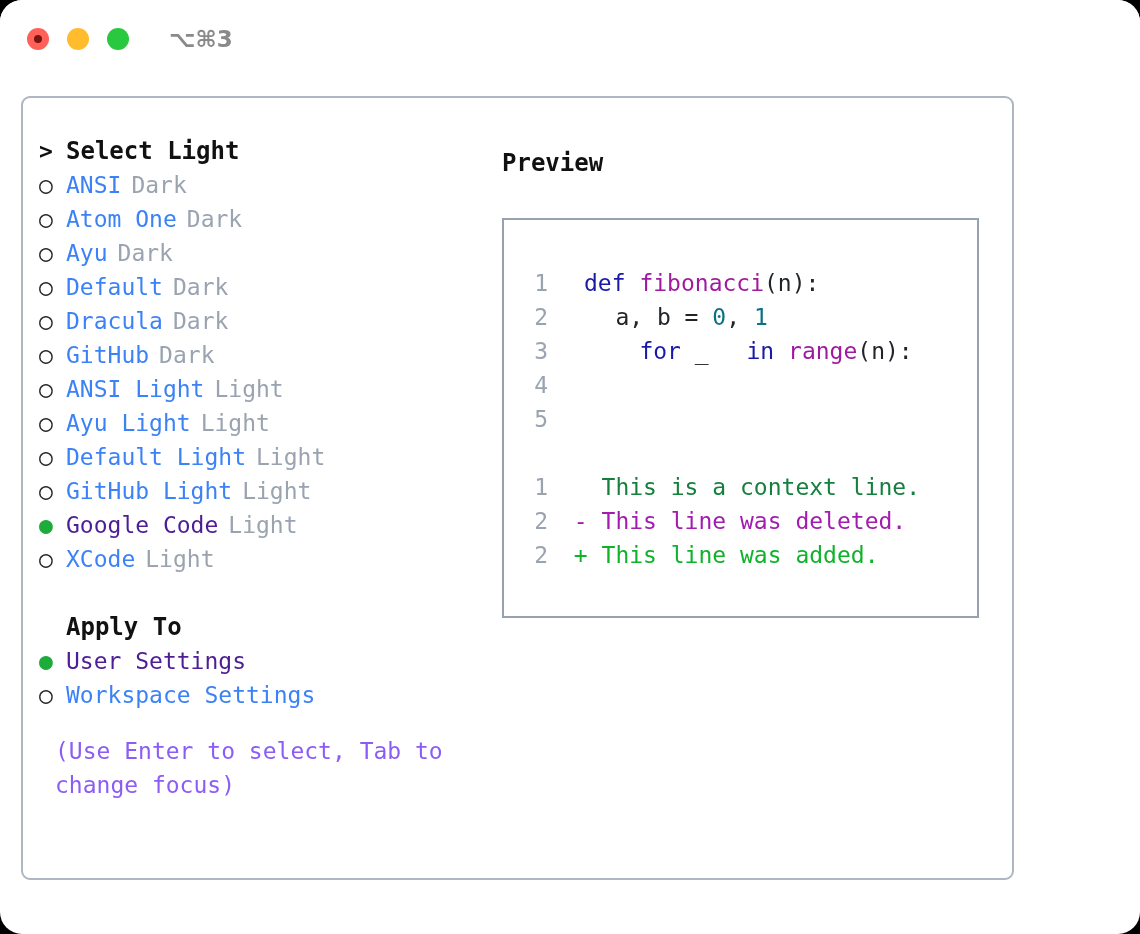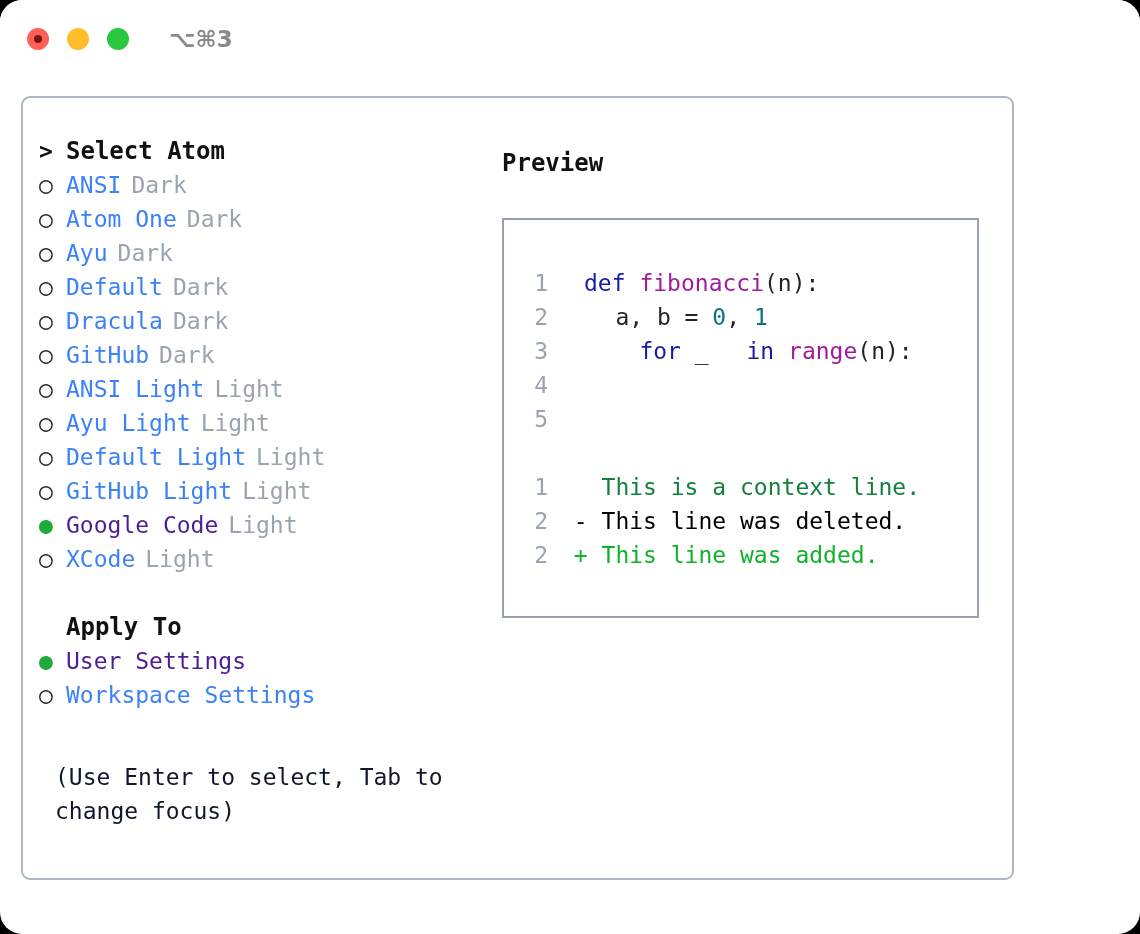--- a/index.html
+++ b/index.html
@@ -100,25 +100,25 @@
 
   .label        { color: #3b82f6; }
   .label.head   { font-weight: 700; color: #111111; font-size: 24px; }
   .label.sel    { color: #4c1d95; }
   .variant      { color: #9aa3b0; margin-left: 10px; }
 
   .spacer { height: 34px; }
 
   #hint {
     position: absolute;
-    left: 16px; top: 626px;
+    left: 16px; top: 600px;
     width: 420px;
     font-size: 23px;
     line-height: 34px;
-    color: #0f172a;
+    color: #8b5cf6;
   }
 
   
   #right-col {
     position: absolute;
     left: 479px; top: 48px;
     width: 490px;
   }
   #preview-title {
     font-size: 24px;
@@ -152,42 +152,42 @@
   .code { color: #212529; }
 
   .kw  { color: #1a1aa8; margin-left: 24px; }
   .fn  { color: #a01aa0; }
   .num { color: #0b7285; }
   .pun { color: #212529; }
 
   .gap { height: 34px; }
 
   .ctx { color: #15803d; }
-  .del { color: #000000; }
+  .del { color: #a21caf; }
   .add { color: #0fb32a; }
 </style>
 </head>
 <body>
 
 <div id="window">
 
   <div id="titlebar">
     <div class="traffic red"></div>
     <div class="traffic yellow"></div>
     <div class="traffic green"></div>
     <div id="window-title">⌥⌘3</div>
   </div>
 
   <div id="panel">
 
     <div id="left-col">
 
       <div class="row">
         <span class="marker prompt">&gt;</span>
-        <span class="label head">Select Atom</span>
+        <span class="label head">Select Light</span>
       </div>
 
       <div id="theme-list">
           <div class="row">
             <span class="marker">○</span>
             <span class="label">ANSI</span>
             <span class="variant">Dark</span>
           </div>
           <div class="row">
             <span class="marker">○</span>

